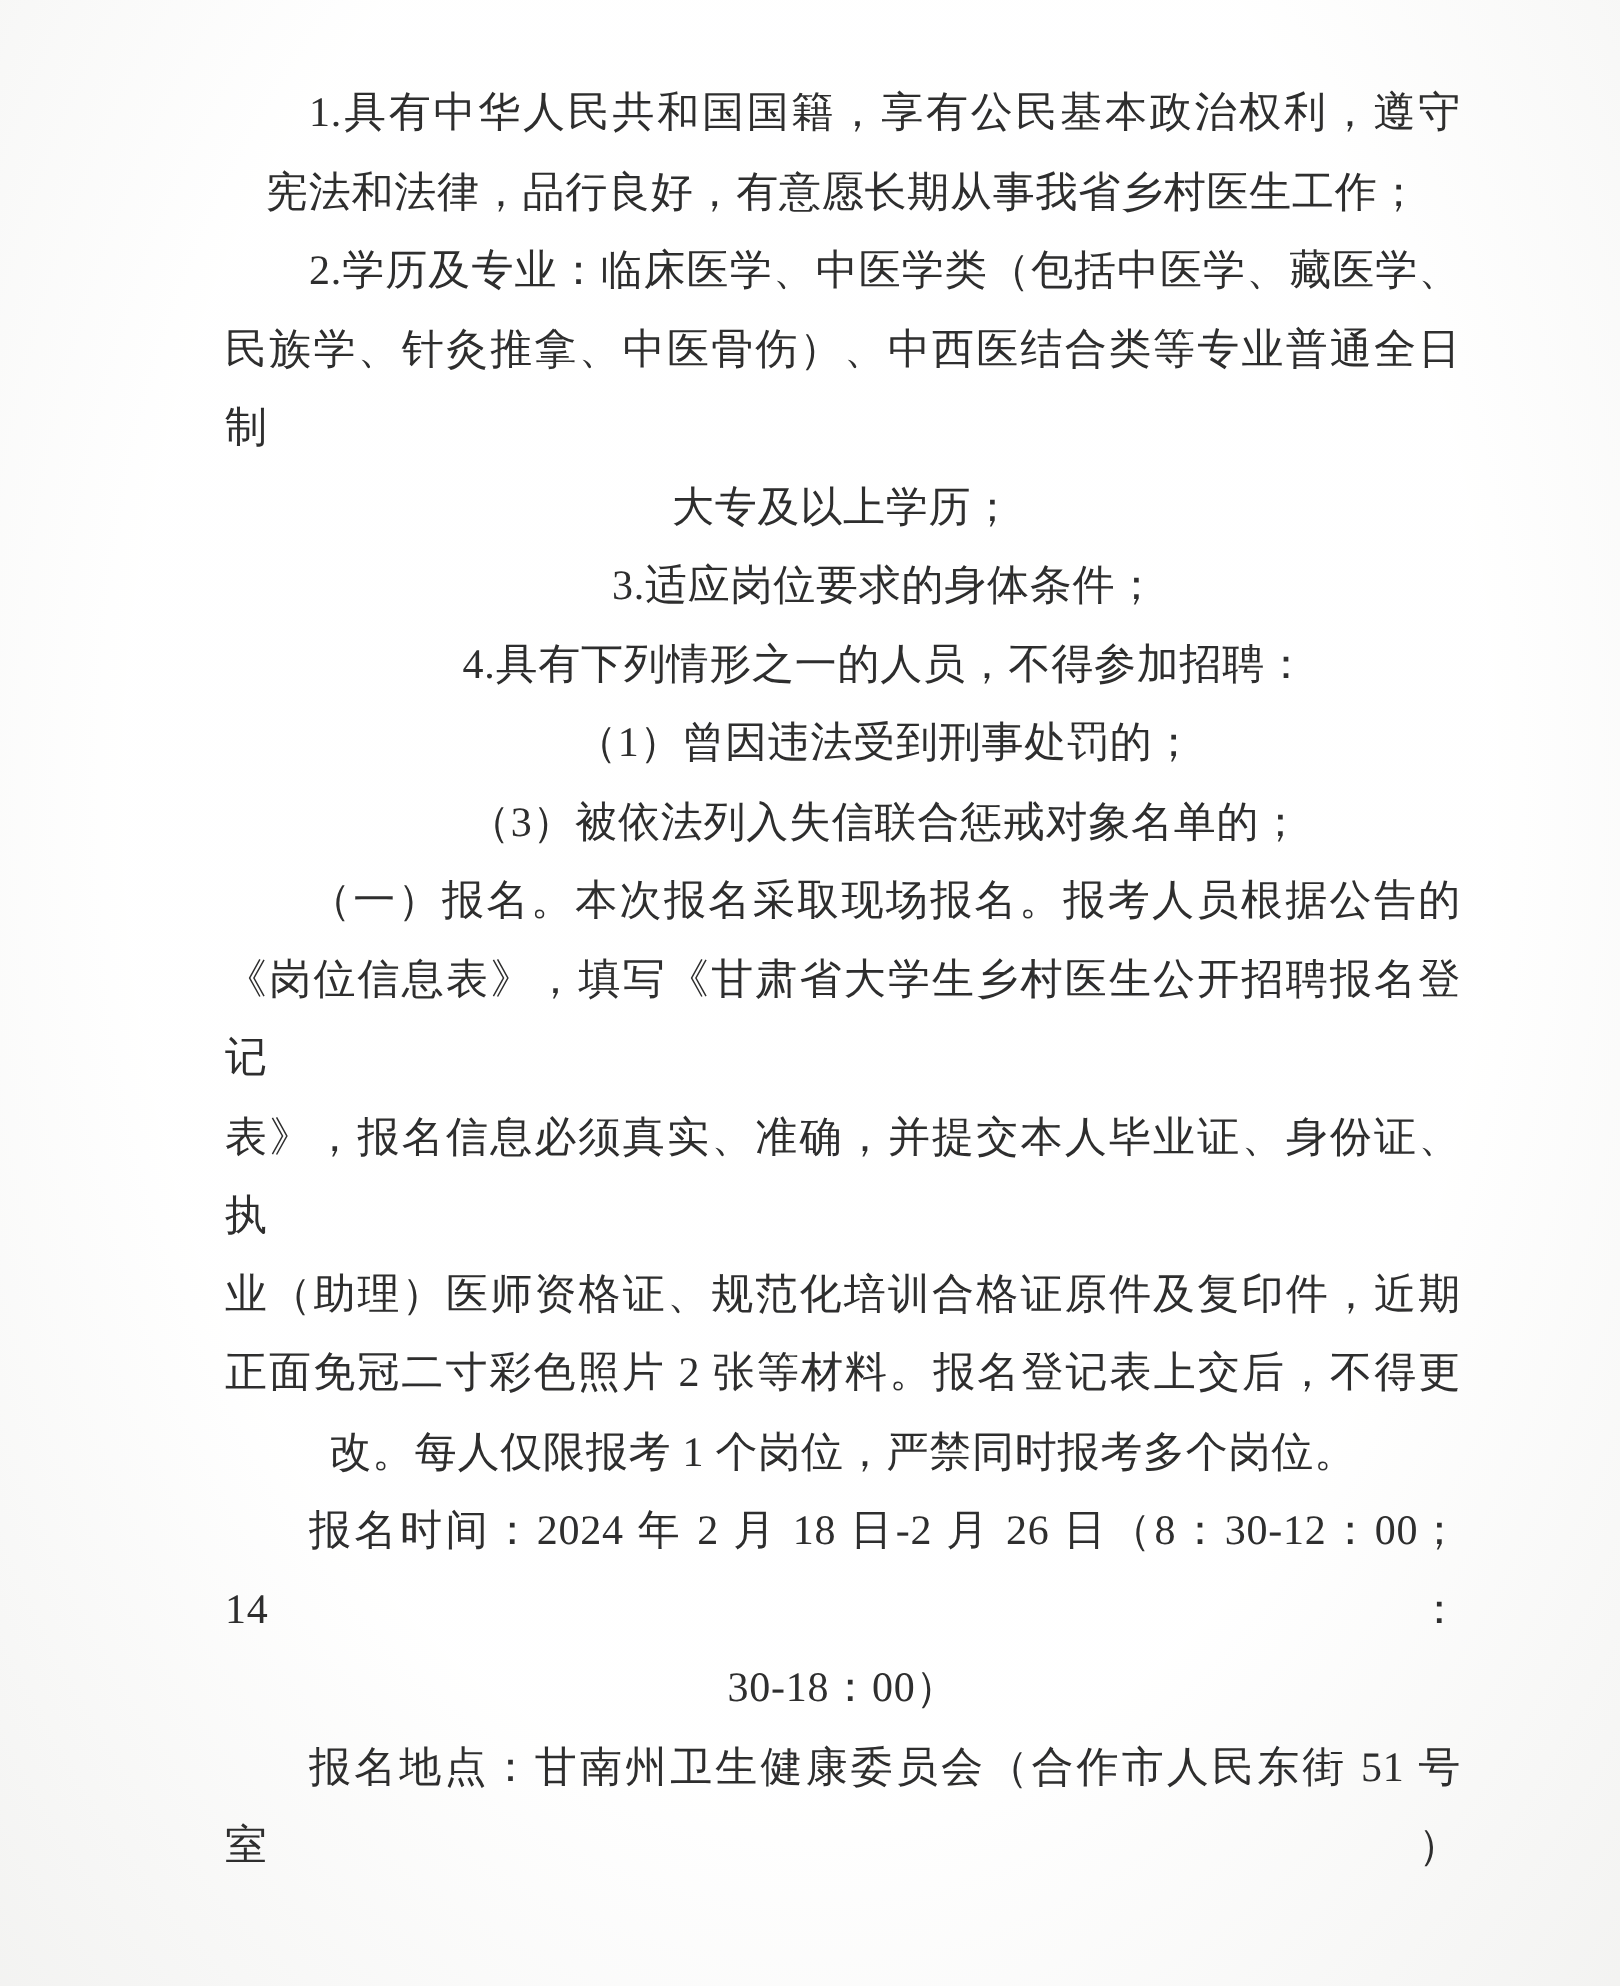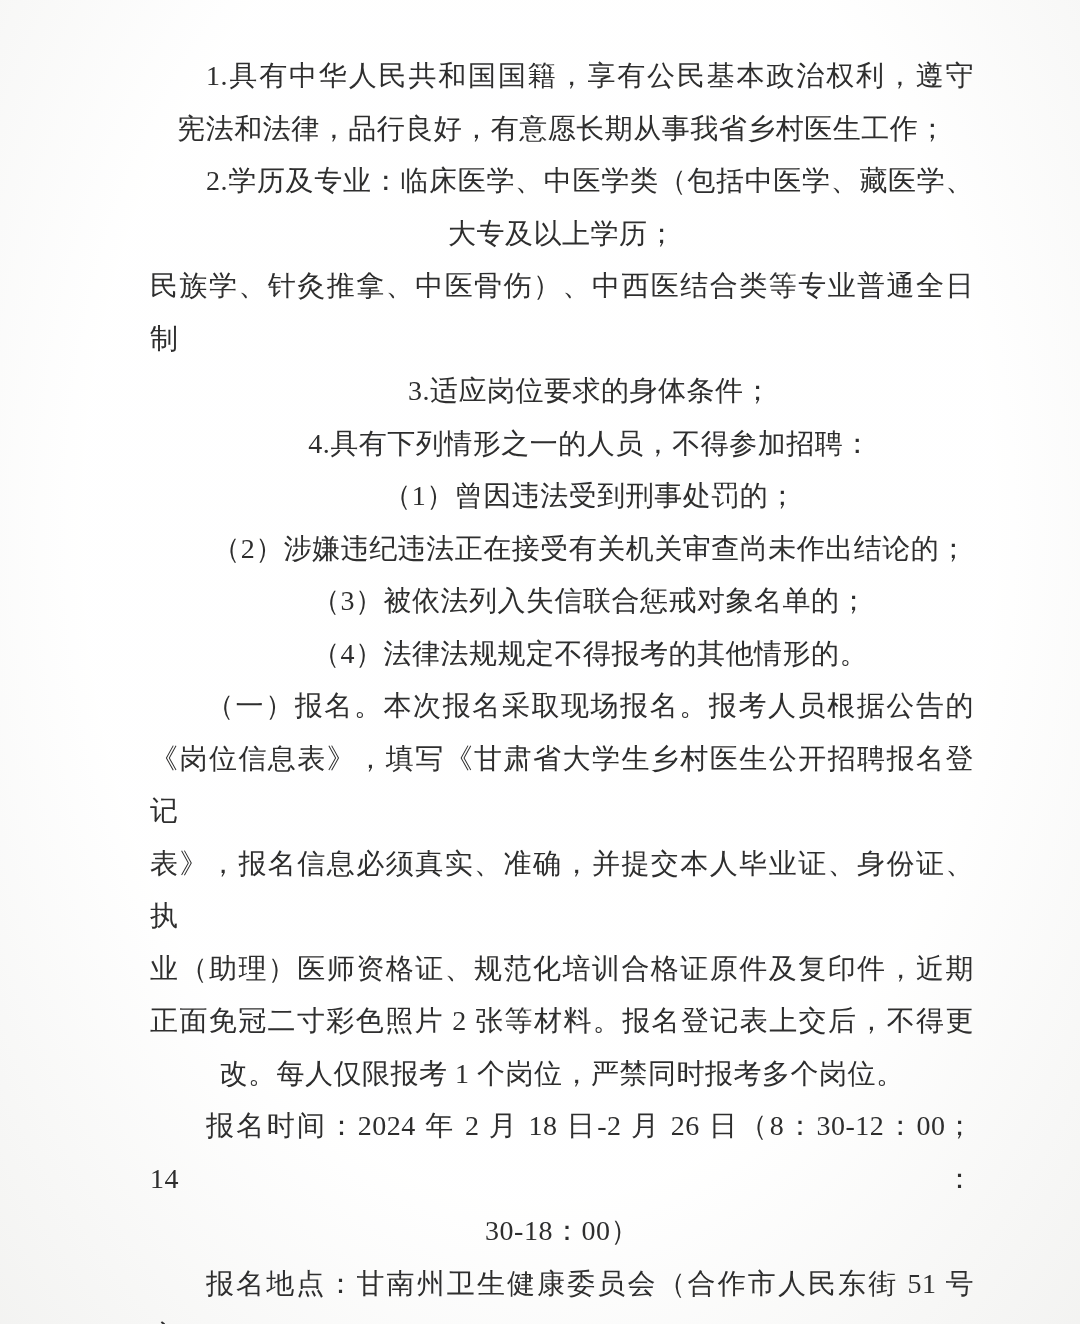--- a/index.html
+++ b/index.html
@@ -55,40 +55,34 @@
 <body>
 
 <div class="page" style="background-color: rgb(251, 251, 250);">
   <div class="doc" id="doc" style="color: rgb(46, 46, 46);">
       <div class="para">
         <div class="line indent fill">1.具有中华人民共和国国籍，享有公民基本政治权利，遵守</div>
         <div class="line">宪法和法律，品行良好，有意愿长期从事我省乡村医生工作；</div>
       </div>
       <div class="para">
         <div class="line indent fill">2.学历及专业：临床医学、中医学类（包括中医学、藏医学、</div>
+        <div class="line fill">民族学、针灸推拿、中医骨伤）、中西医结合类等专业普通全日制</div>
         <div class="line">大专及以上学历；</div>
-        <div class="line fill">民族学、针灸推拿、中医骨伤）、中西医结合类等专业普通全日制</div>
       </div>
       <div class="para">
         <div class="line indent">3.适应岗位要求的身体条件；</div>
       </div>
       <div class="para">
         <div class="line indent">4.具有下列情形之一的人员，不得参加招聘：</div>
       </div>
       <div class="para">
         <div class="line indent">（1）曾因违法受到刑事处罚的；</div>
       </div>
       <div class="para">
-        <div class="line indent">（2）涉嫌违纪违法正在接受有关机关审查尚未作出结论的；</div>
-      </div>
-      <div class="para">
         <div class="line indent">（3）被依法列入失信联合惩戒对象名单的；</div>
-      </div>
-      <div class="para">
-        <div class="line indent">（4）法律法规规定不得报考的其他情形的。</div>
       </div>
       <div class="para">
         <div class="line indent fill">（一）报名。本次报名采取现场报名。报考人员根据公告的</div>
         <div class="line fill">《岗位信息表》，填写《甘肃省大学生乡村医生公开招聘报名登记</div>
         <div class="line fill">表》，报名信息必须真实、准确，并提交本人毕业证、身份证、执</div>
         <div class="line fill">业（助理）医师资格证、规范化培训合格证原件及复印件，近期</div>
         <div class="line fill">正面免冠二寸彩色照片 2 张等材料。报名登记表上交后，不得更</div>
         <div class="line">改。每人仅限报考 1 个岗位，严禁同时报考多个岗位。</div>
       </div>
       <div class="para">

